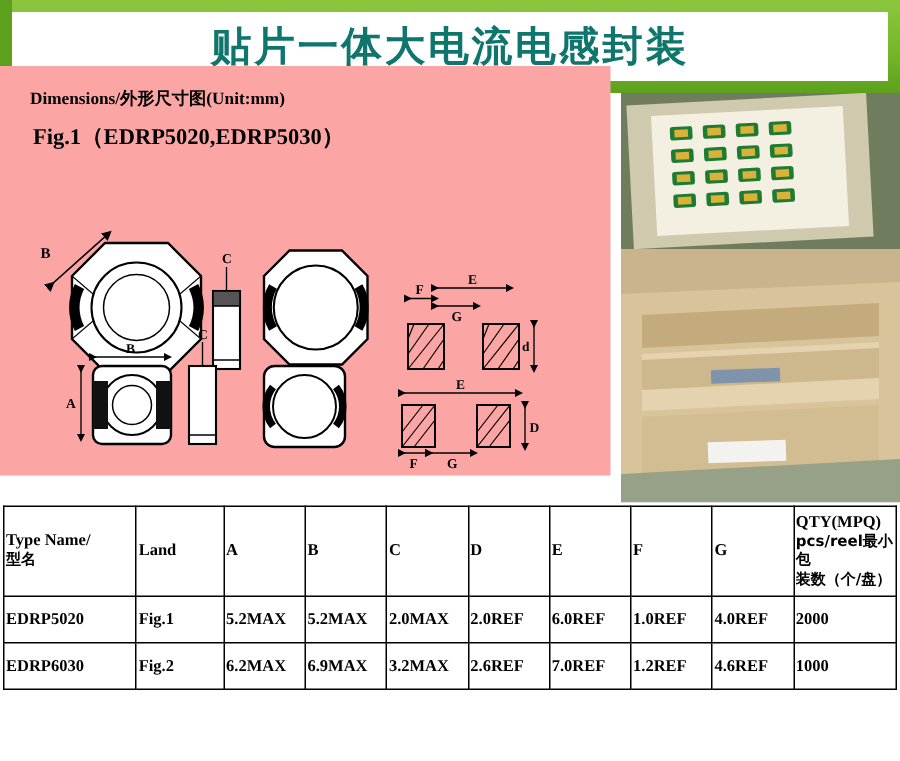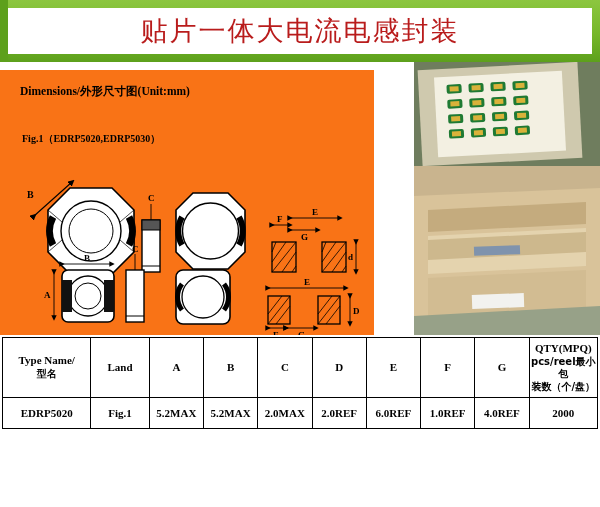--- a/index.html
+++ b/index.html
@@ -17,40 +17,40 @@
     background:linear-gradient(180deg,#8cc63f 0%, #76b72a 55%, #5da01c 100%);
     box-sizing:border-box;
   }
   .banner-inner{
     position:absolute;left:8px;top:8px;width:584px;height:46px;
     background:#ffffff;
     display:flex;align-items:center;justify-content:center;
   }
   .banner-title{
     font-family:"DejaVu Sans", sans-serif;
-    font-weight:normal;
+    font-weight:bold;
     font-size:27px;
     letter-spacing:2px;
-    color:#b91c1c;
+    color:#0f766e;
   }
   .banner-deco-left{
     position:absolute;left:0;top:0;width:8px;height:62px;background:#5da01c;
   }
   
   .drawings{
-    position:absolute;left:0;top:70px;width:374px;height:273px;
-    background:#f97316;
+    position:absolute;left:0;top:44px;width:407px;height:273px;
+    background:#fca5a5;
   }
   .lbl{
     font-family:"Liberation Serif", serif;
     font-weight:bold;
   }
   .dim-title{position:absolute;left:20px;top:14px;font-size:11.5px;}
   .land-title{position:absolute;left:285px;top:14px;font-size:11.5px;}
-  .fig1-label{position:absolute;left:22px;top:38px;font-size:10px;margin-top:24px;}
+  .fig1-label{position:absolute;left:22px;top:38px;font-size:15px;}
   .fig2-label{position:absolute;left:56px;top:166px;font-size:10.5px;}
 
   
   .photo-top{
     position:absolute;left:414px;top:62px;width:186px;height:104px;
     background:#7a8f6e;overflow:hidden;
   }
   .photo-bottom{
     position:absolute;left:414px;top:166px;width:186px;height:169px;
     background:#b9ad93;overflow:hidden;
@@ -61,21 +61,21 @@
     background:#fff;
   }
   table{
     border-collapse:collapse;
     width:596px;
     margin:2px;
     table-layout:fixed;
   }
   th,td{
     border:1.2px solid #000;
-    text-align:center;
+    text-align:left;
     font-size:11px;
     font-family:"Liberation Serif", serif;
     padding:2px 1px;
     height:26px;
   }
   thead th{
     height:55px;
     font-weight:bold;
     line-height:1.25;
   }
@@ -322,15 +322,27 @@
         <td>Fig.1</td>
         <td>5.2MAX</td>
         <td>5.2MAX</td>
         <td>2.0MAX</td>
         <td>2.0REF</td>
         <td>6.0REF</td>
         <td>1.0REF</td>
         <td>4.0REF</td>
         <td>2000</td>
       </tr>
+      <tr>
+        <td>EDRP6030</td>
+        <td>Fig.2</td>
+        <td>6.2MAX</td>
+        <td>6.9MAX</td>
+        <td>3.2MAX</td>
+        <td>2.6REF</td>
+        <td>7.0REF</td>
+        <td>1.2REF</td>
+        <td>4.6REF</td>
+        <td>1000</td>
+      </tr>
     </tbody>
   </table>
 </div>
 
 </body></html>

